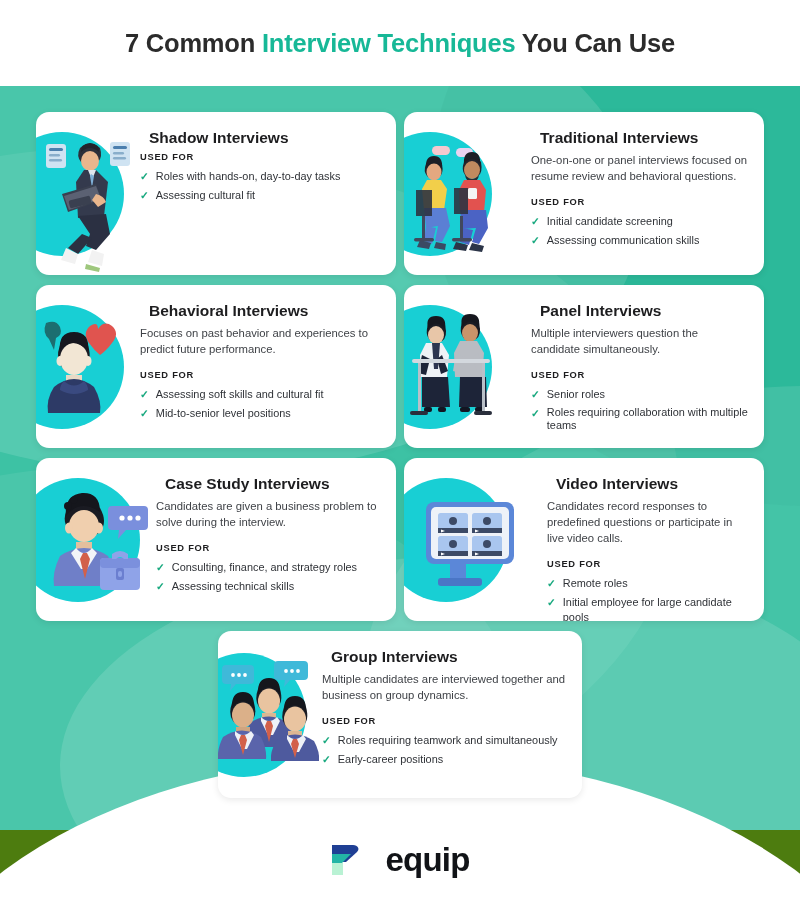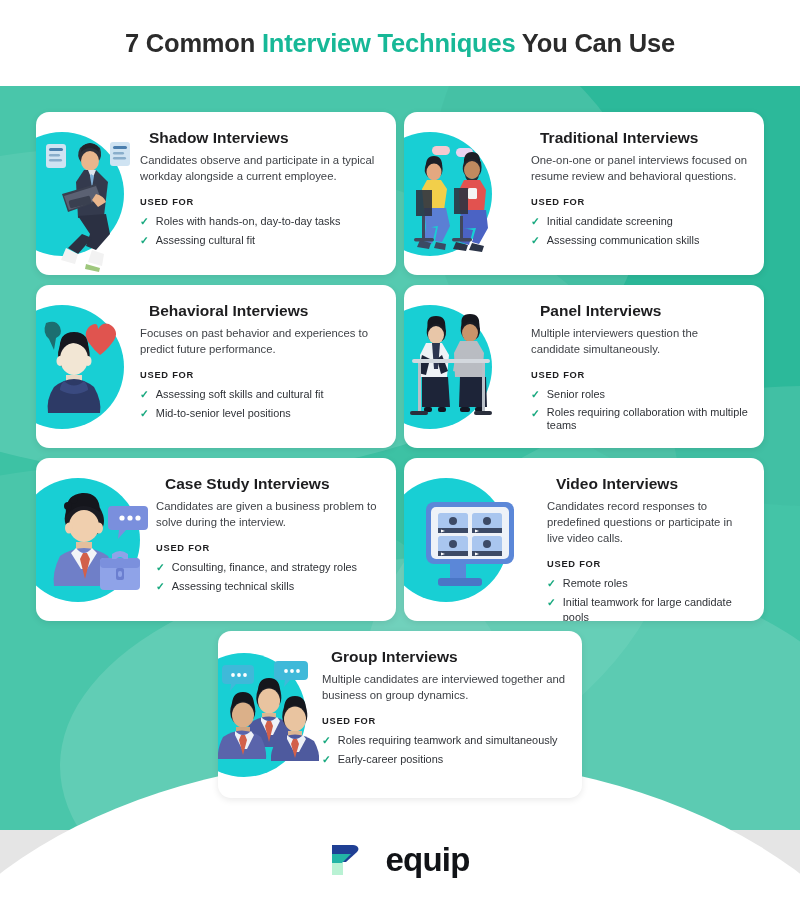--- a/index.html
+++ b/index.html
@@ -2,21 +2,21 @@
 <html><head>
 <meta charset="utf-8">
 <style>
   * { box-sizing: border-box; margin: 0; padding: 0; }
   html, body {
     width: 800px; height: 916px;
     font-family: "Liberation Sans", sans-serif;
     background: #ffffff;
     overflow: hidden;
   }
-  .page { position: relative; width: 800px; height: 916px; overflow: hidden; background:#e5e5e5; }
+  .page { position: relative; width: 800px; height: 916px; overflow: hidden; background:#4d7c0f; }
 
   
   .header {
     position: absolute; top:0; left:0; width:800px; height:86px;
     background:#ffffff; display:flex; align-items:center; justify-content:center;
     z-index: 30;
   }
   .header h1 {
     font-size: 25.5px; font-weight: 700; color:#2b2b2b; letter-spacing:-0.2px;
     white-space: nowrap;
@@ -156,21 +156,20 @@
           <path d="M56 138 l12 4 l-2 12 l-14 -4z" fill="#f2f2f2"></path>
           <path d="M50 152 l14 4 l-1 4 l-14 -3z" fill="#9ec77d"></path>
           <path d="M26 82 l34 -10 l6 16 l-34 12z" fill="#3a4050"></path>
           <path d="M28 84 l32 -10 l5 13 l-32 11z" fill="#5b6173"></path>
           <rect x="33" y="86" width="22" height="8" rx="2" fill="#3a4050" transform="rotate(-14 44 90)"></rect>
           <path d="M60 82 q8 2 10 8 l-8 5 q-4 -5 -6 -7z" fill="#e9b68d"></path>
         </svg>
       </div>
       <div class="content">
         <div class="c-title">Shadow Interviews</div>
-        <div class="c-desc">Candidates observe and participate in a typical workday alongside a current employee.</div>
         <div class="used-for">USED FOR</div>
         <ul class="bullets">
           <li>
             <span class="chk">✓</span>
             <span class="bl-txt">Roles with hands-on, day-to-day tasks</span>
           </li>
           <li>
             <span class="chk">✓</span>
             <span class="bl-txt">Assessing cultural fit</span>
           </li>
@@ -392,21 +391,21 @@
         <div class="c-title">Video Interviews</div>
         <div class="c-desc">Candidates record responses to predefined questions or participate in live video calls.</div>
         <div class="used-for">USED FOR</div>
         <ul class="bullets">
           <li>
             <span class="chk">✓</span>
             <span class="bl-txt">Remote roles</span>
           </li>
           <li>
             <span class="chk">✓</span>
-            <span class="bl-txt">Initial teamwork for large candidate pools</span>
+            <span class="bl-txt">Initial employee for large candidate pools</span>
           </li>
         </ul>
       </div>
     </div>
 
     <div class="card center r4">
       <div class="illus">
         <div class="blob"></div>
         <svg class="art" viewBox="0 0 104 167">
           <path d="M8 34 l24 0 q4 0 4 4 l0 11 q0 4 -4 4 l-14 0 l-6 7 l1 -7 l-5 0 q-4 0 -4 -4 l0 -11 q0 -4 4 -4z" fill="#3fb9d9"></path>

